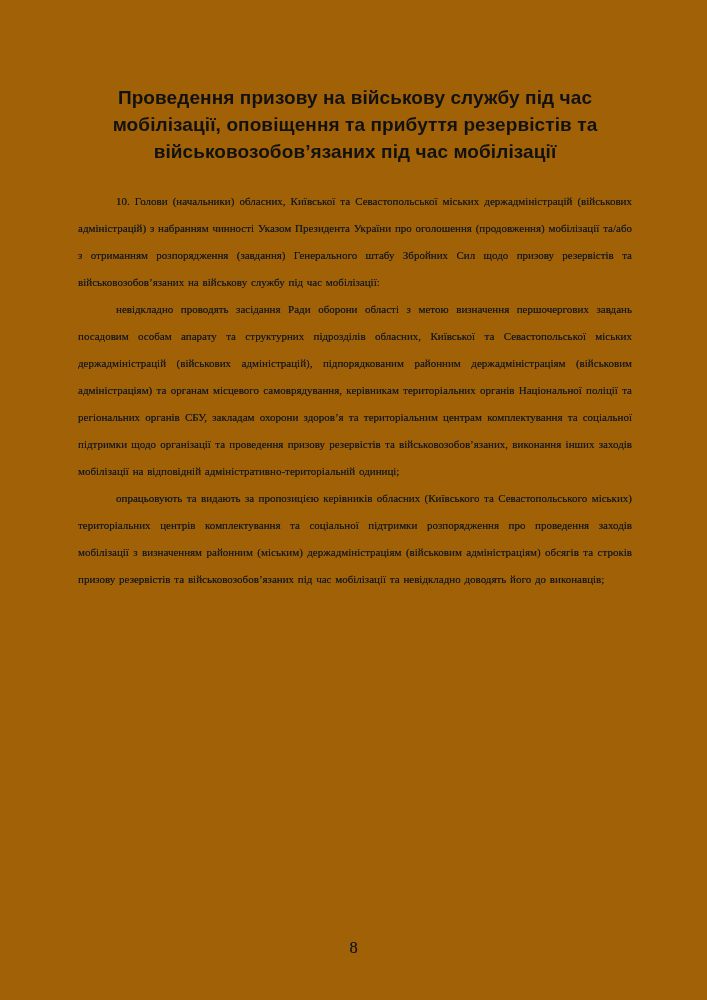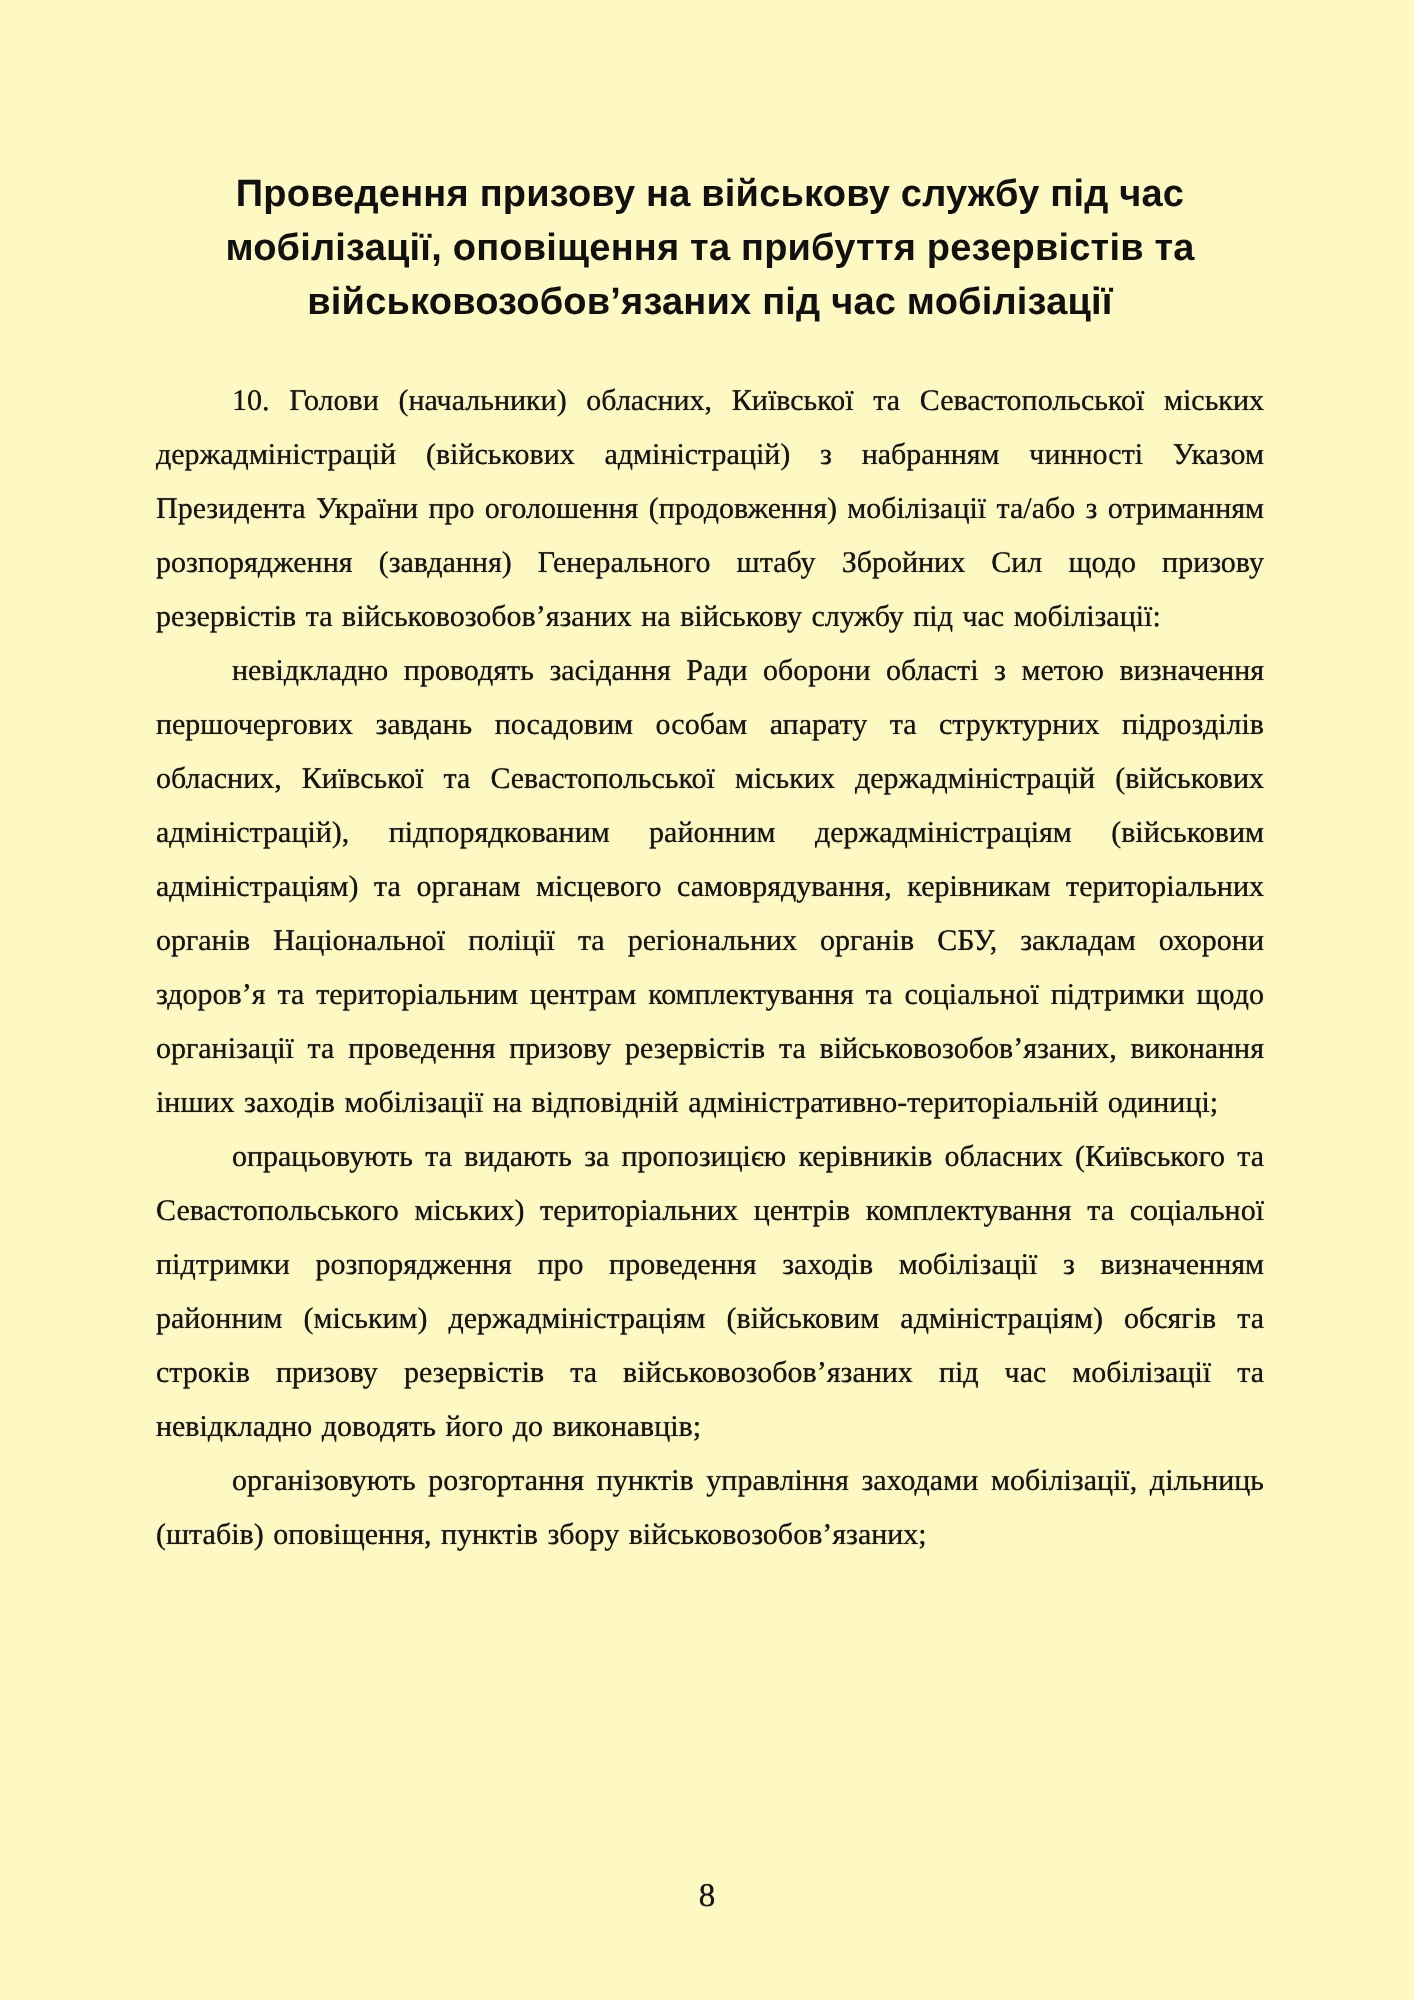--- a/index.html
+++ b/index.html
@@ -4,42 +4,42 @@
 <style>
   html, body {
     margin: 0;
     padding: 0;
     background: #ffffff;
   }
   .page {
     position: relative;
     width: 707px;
     height: 1000px;
-    background: #fef9c3;
+    background: #a16207;
     overflow: hidden;
   }
   .content {
     position: absolute;
     left: 78px;
     top: 84px;
     width: 554px;
   }
   .heading {
     font-family: "Liberation Sans", sans-serif;
     font-weight: bold;
     font-size: 19px;
     line-height: 27px;
     text-align: center;
     color: #111111;
     margin: 0 0 23px 0;
     letter-spacing: 0.1px;
   }
   .para {
     font-family: "Liberation Serif", serif;
-    font-size: 15px;
+    font-size: 11px;
     line-height: 27px;
     text-align: justify;
     text-indent: 38px;
     margin: 0;
     color: #151515;
     text-shadow: 0 0 0.4px #333;
     word-spacing: 1px;
   }
   .para.justify-last {
     text-align-last: justify;
@@ -62,18 +62,17 @@
 <div class="page">
   <div class="content">
     <h1 class="heading">Проведення призову на військову службу під час мобілізації, оповіщення та прибуття резервістів та військовозобов’язаних під час мобілізації</h1>
 
     <p class="para">10. Голови (начальники) обласних, Київської та Севастопольської міських держадміністрацій (військових адміністрацій) з набранням чинності Указом Президента України про оголошення (продовження) мобілізації та/або з отриманням розпорядження (завдання) Генерального штабу Збройних Сил щодо призову резервістів та військовозобов’язаних на військову службу під час мобілізації:</p>
 
     <p class="para">невідкладно проводять засідання Ради оборони області з метою визначення першочергових завдань посадовим особам апарату та структурних підрозділів обласних, Київської та Севастопольської міських держадміністрацій (військових адміністрацій), підпорядкованим районним держадміністраціям (військовим адміністраціям) та органам місцевого самоврядування, керівникам територіальних органів Національної поліції та регіональних органів СБУ, закладам охорони здоров’я та територіальним центрам комплектування та соціальної підтримки щодо організації та проведення призову резервістів та військовозобов’язаних, виконання інших заходів мобілізації на відповідній адміністративно-територіальній одиниці;</p>
 
     <p class="para">опрацьовують та видають за пропозицією керівників обласних (Київського та Севастопольського міських) територіальних центрів комплектування та соціальної підтримки розпорядження про проведення заходів мобілізації з визначенням районним (міським) держадміністраціям (військовим адміністраціям) обсягів та строків призову резервістів та військовозобов’язаних під час мобілізації та невідкладно доводять його до виконавців;</p>
 
-    <p class="para">організовують розгортання пунктів управління заходами мобілізації, дільниць (штабів) оповіщення, пунктів збору військовозобов’язаних;</p>
 
   </div>
 
   <div class="page-number">8</div>
 </div>
 
 </body></html>

